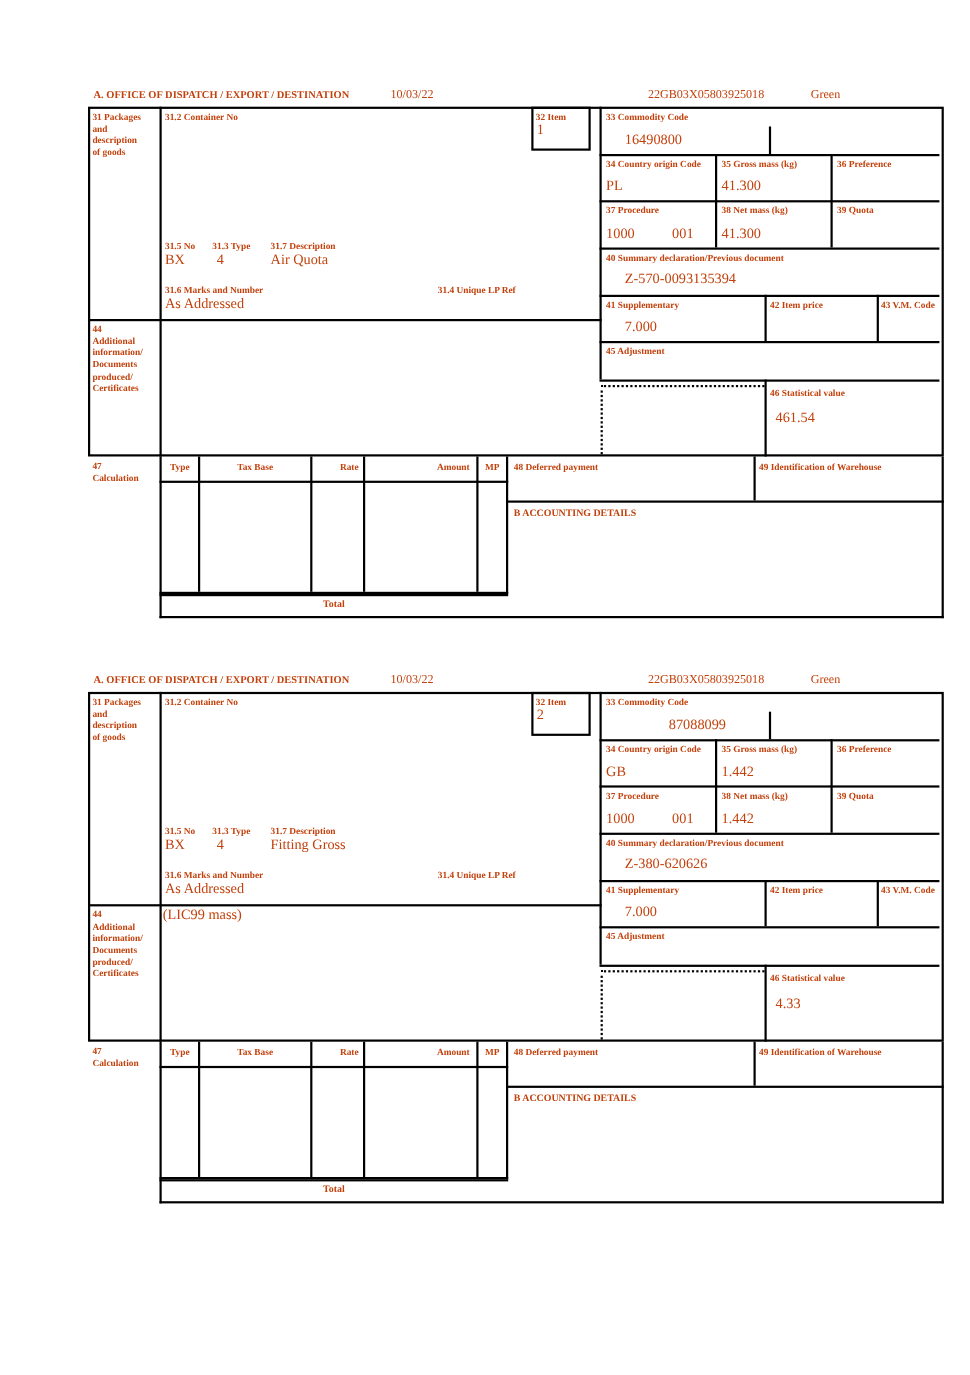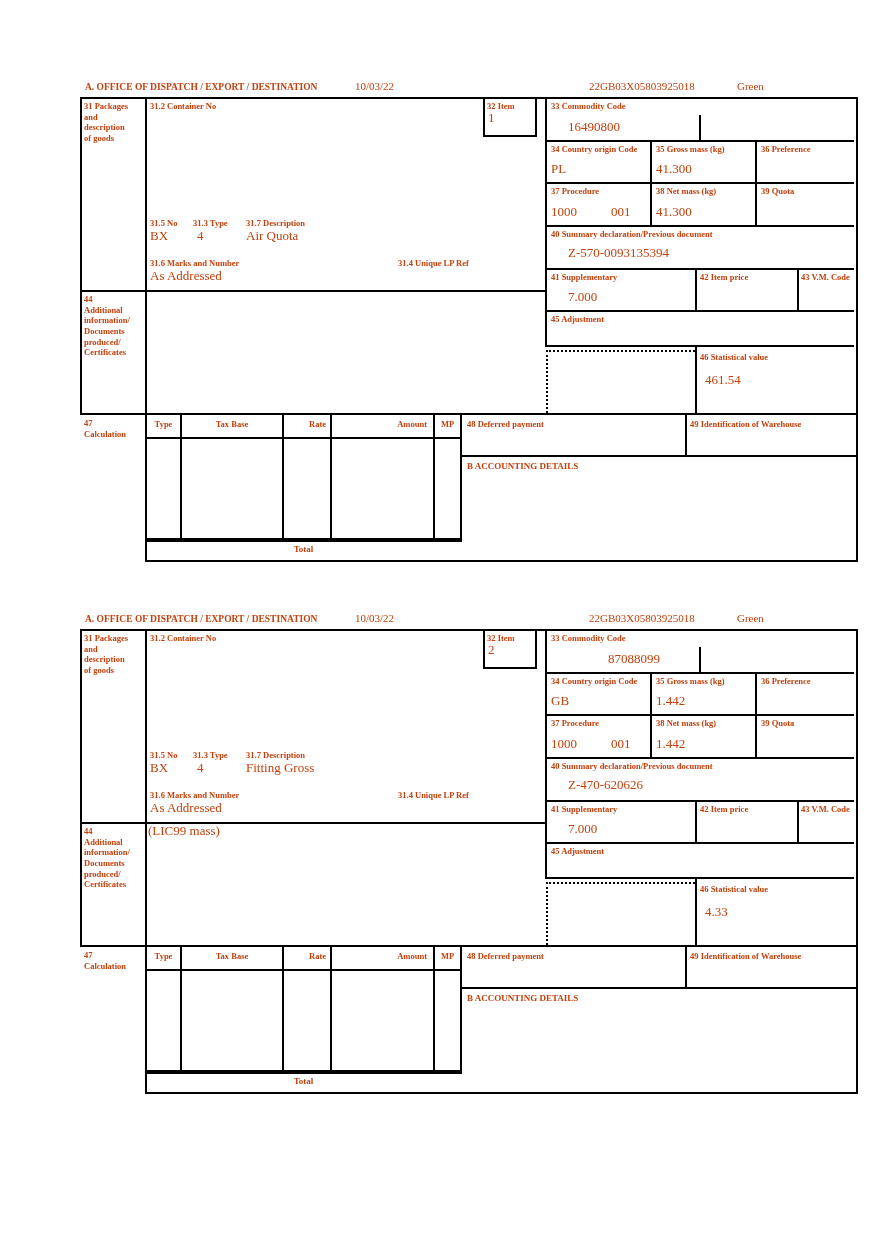--- a/index.html
+++ b/index.html
@@ -197,21 +197,21 @@
 
     <div class="abs lbl" style="left:551px;top:108px;">37 Procedure</div>
     <div class="abs lbl" style="left:656px;top:108px;">38 Net mass (kg)</div>
     <div class="abs lbl" style="left:761px;top:108px;">39 Quota</div>
     <div class="abs val" style="left:551px;top:127px;">1000</div>
     <div class="abs val" style="left:611px;top:127px;">001</div>
     <div class="abs val" style="left:656px;top:127px;">1.442</div>
     <div class="ln-h" style="left:545px;top:147px;width:309px;"></div>
 
     <div class="abs lbl" style="left:551px;top:151px;">40 Summary declaration/Previous document</div>
-    <div class="abs val" style="left:568px;top:168px;">Z-470-620626</div>
+    <div class="abs val" style="left:568px;top:168px;">Z-380-620626</div>
     <div class="ln-h" style="left:545px;top:190px;width:309px;"></div>
 
     <div class="ln-v" style="left:695px;top:190px;height:42px;"></div>
     <div class="ln-v" style="left:797px;top:190px;height:42px;"></div>
     <div class="abs lbl" style="left:551px;top:194px;">41 Supplementary</div>
     <div class="abs lbl" style="left:700px;top:194px;">42 Item price</div>
     <div class="abs lbl" style="left:801px;top:194px;">43 V.M. Code</div>
     <div class="abs val" style="left:568px;top:212px;">7.000</div>
     <div class="ln-h" style="left:545px;top:232px;width:309px;"></div>
 

